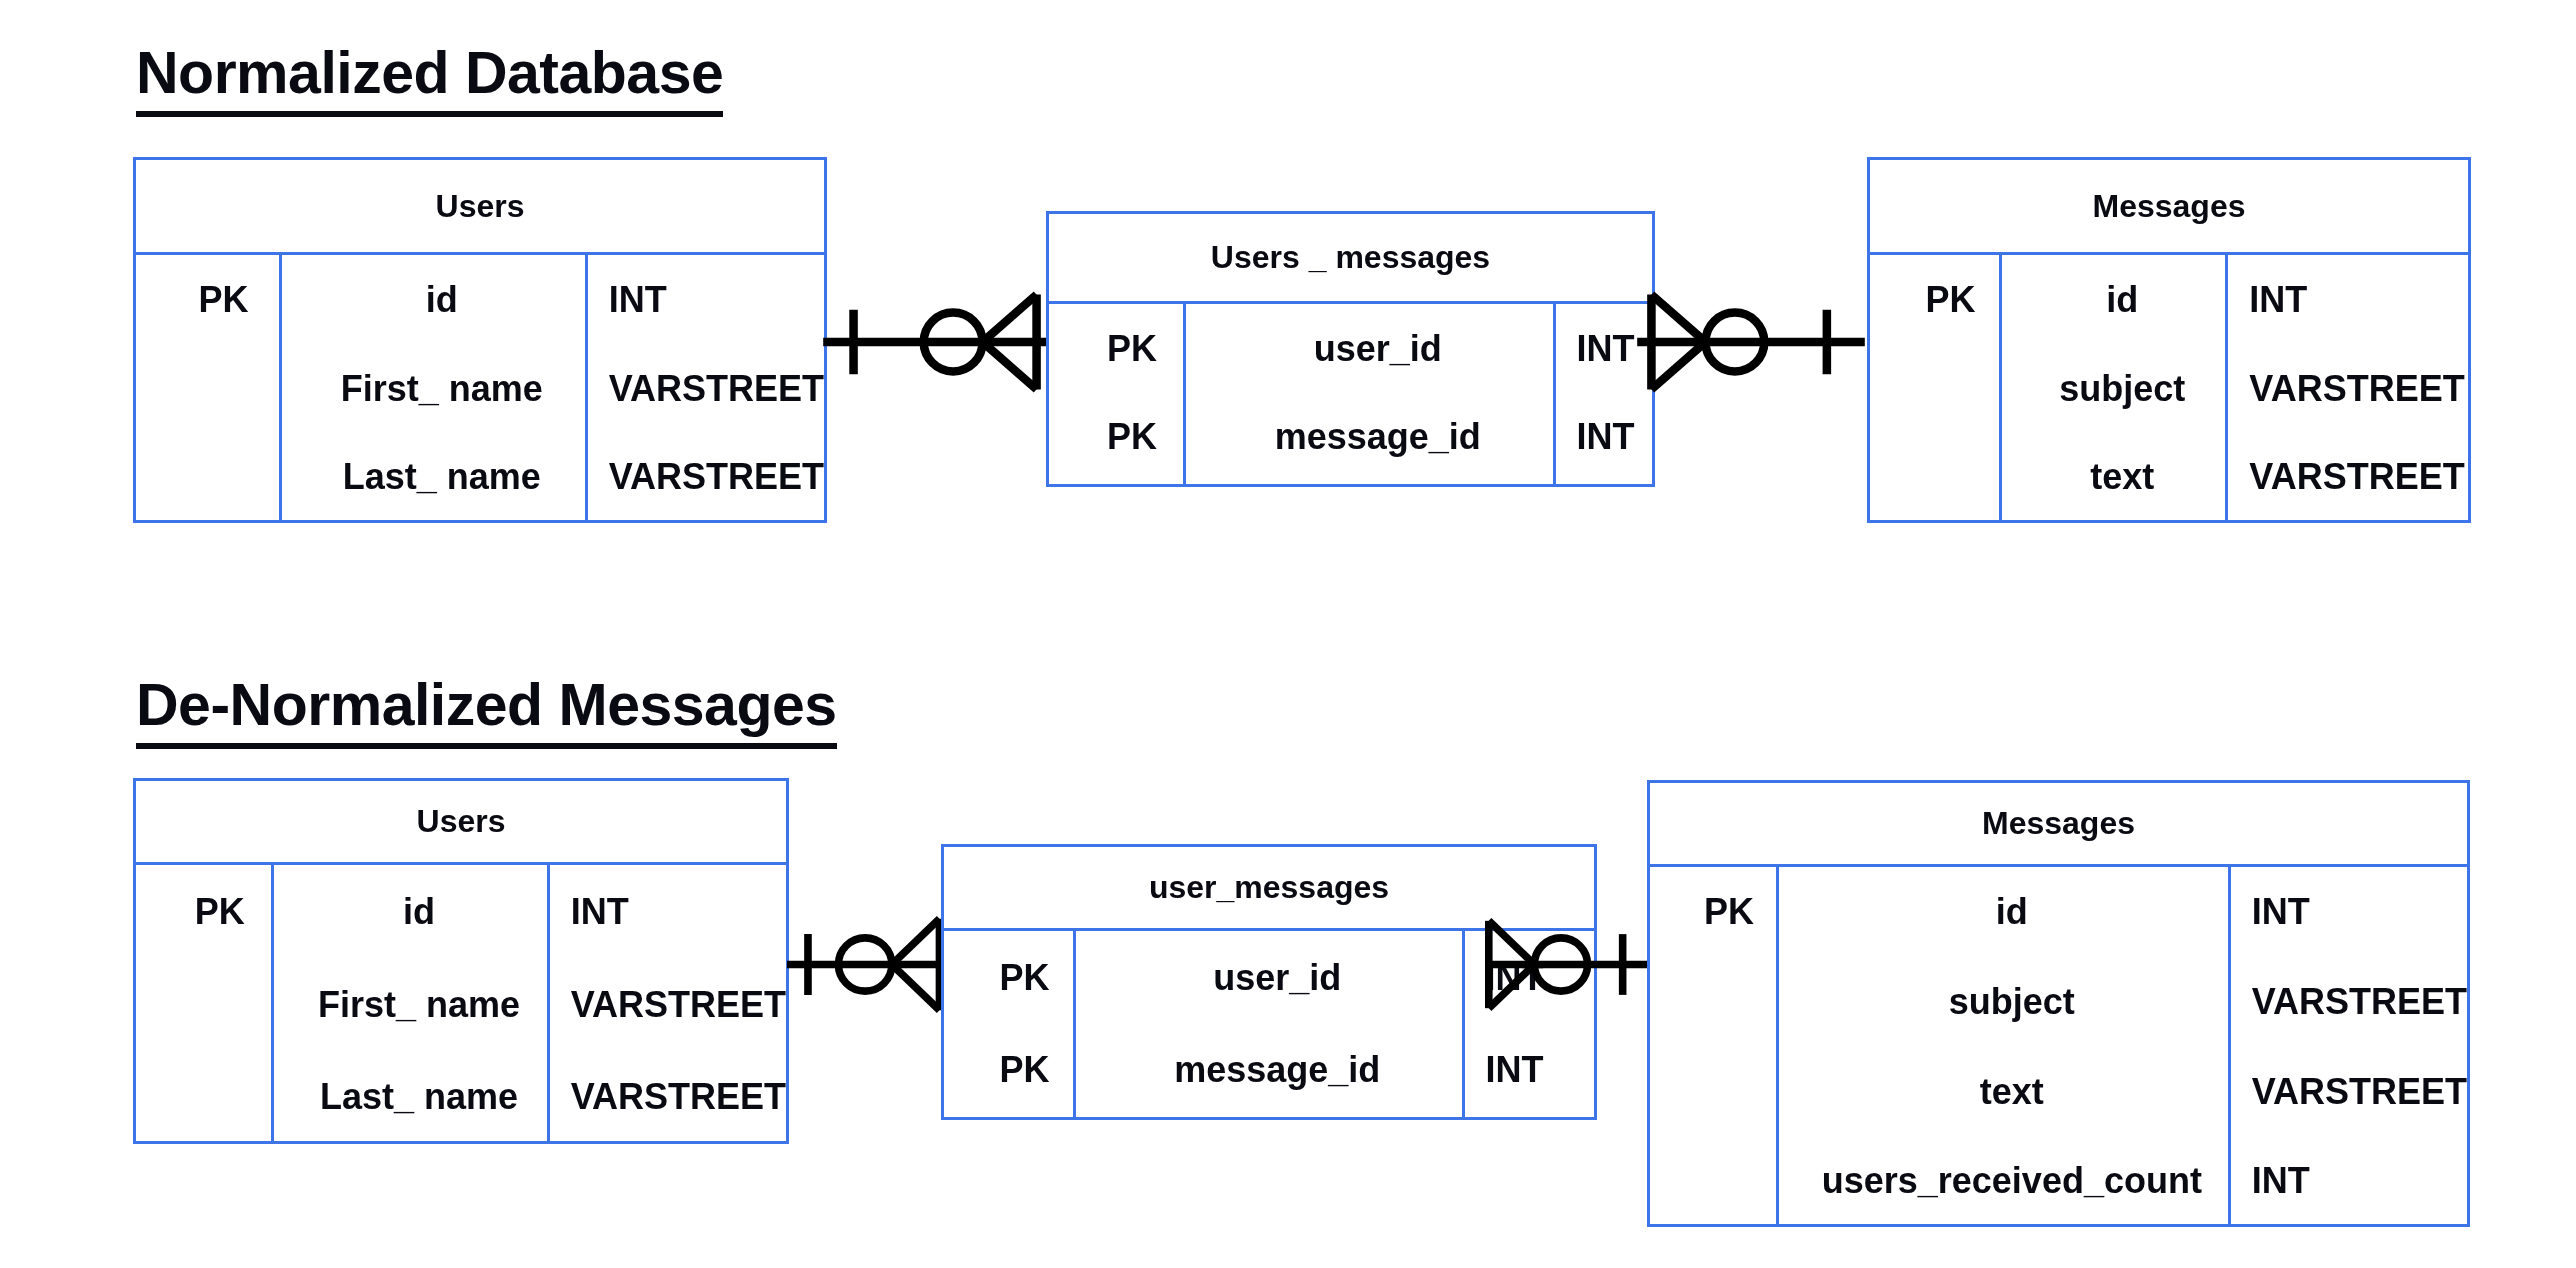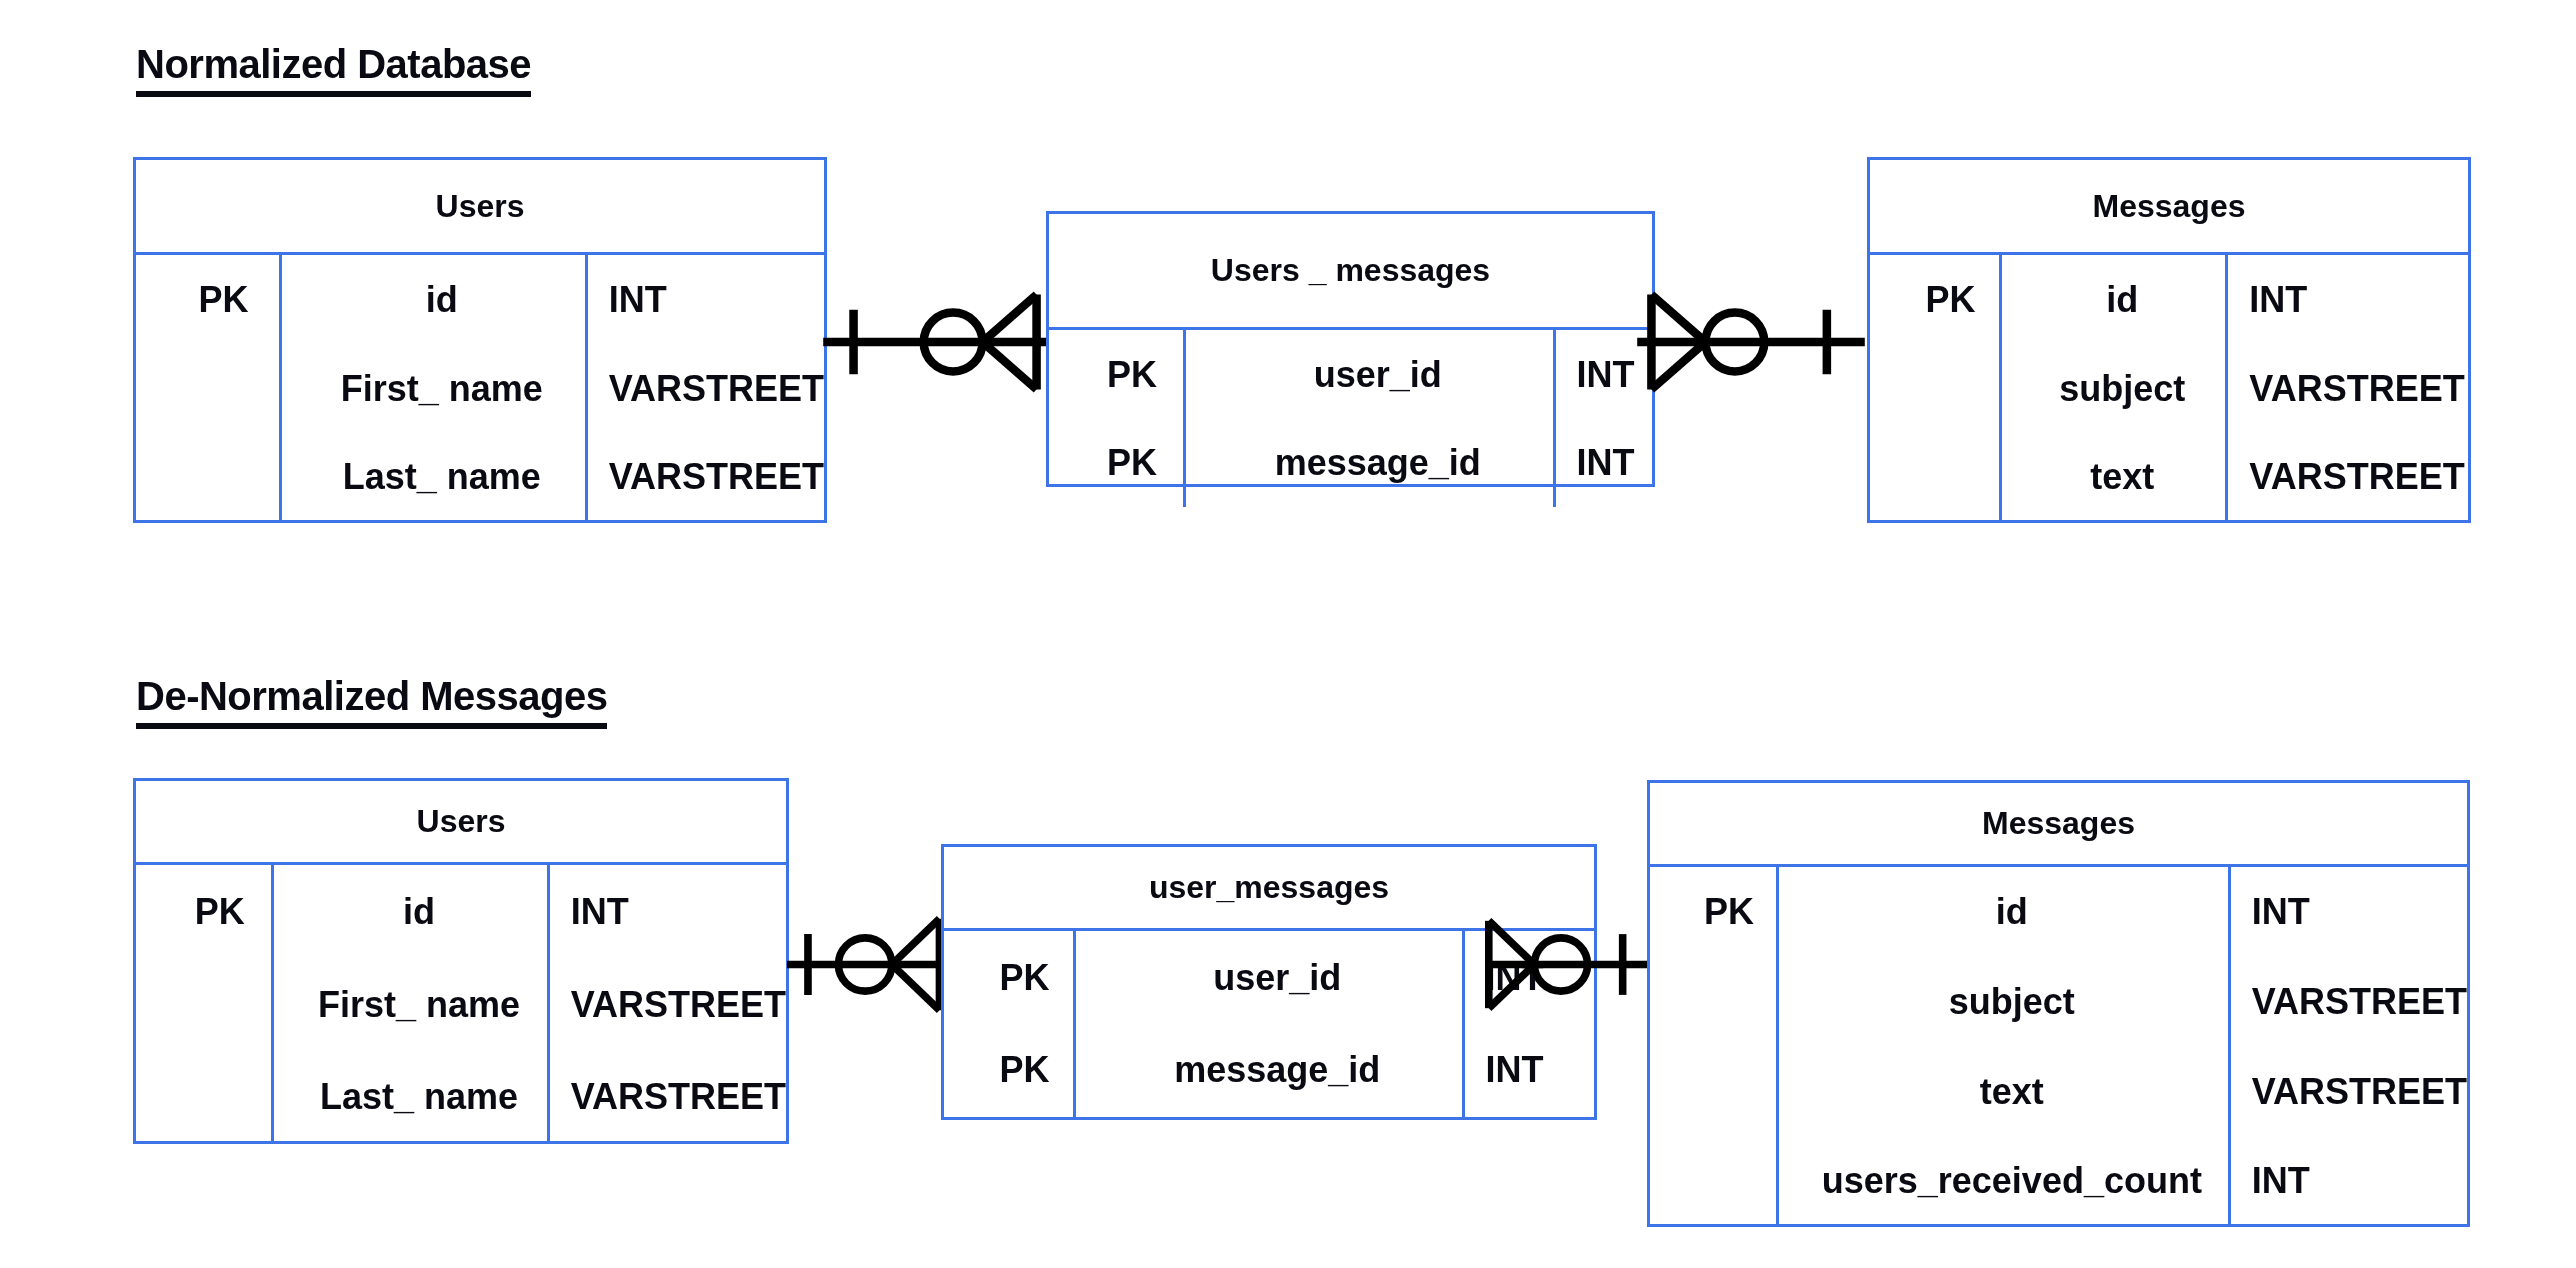--- a/index.html
+++ b/index.html
@@ -20,21 +20,21 @@
     left: 0; top: 0;
     width: 2576px;
     height: 1269px;
   }
 
   
   .section-title {
     position: absolute;
     font-family: "Liberation Sans", sans-serif;
     font-weight: bold;
-    font-size: 40px;
+    font-size: 59px;
     color: #0a0a12;
     letter-spacing: -0.5px;
     white-space: nowrap;
     padding-bottom: 5.7px;
     border-bottom: 6.7px solid #0a0a12;
     line-height: 1.05;
   }
 
   
   .entity {
@@ -141,21 +141,21 @@
 
       <circle cx="137" cy="58" r="31" fill="none" stroke="#000" stroke-width="9"></circle>
 
       <line x1="168" y1="58" x2="225" y2="8" stroke="#000" stroke-width="9"></line>
       <line x1="168" y1="58" x2="225" y2="108" stroke="#000" stroke-width="9"></line>
       <line x1="225" y1="8" x2="225" y2="108" stroke="#000" stroke-width="9"></line>
     </svg>
   </div>
 
   <div class="entity" style="left:1046px; top:211px; width:609px; height:276px;">
-    <div class="entity-title" style="height:116px;">Users _ messages</div>
+    <div class="entity-title" style="height:90px;">Users _ messages</div>
     <div class="entity-body">
       <div class="col col-key" style="width:105px;">
         <div class="cell cell-key" style="height:89px;">PK</div>
         <div class="cell cell-key" style="height:88px;">PK</div>
       </div>
       <div class="col col-field" style="width:352px;">
         <div class="cell cell-field" style="height:89px;">user_id</div>
         <div class="cell cell-field" style="height:88px;">message_id</div>
       </div>
       <div class="col" style="flex:1 1 auto;">

